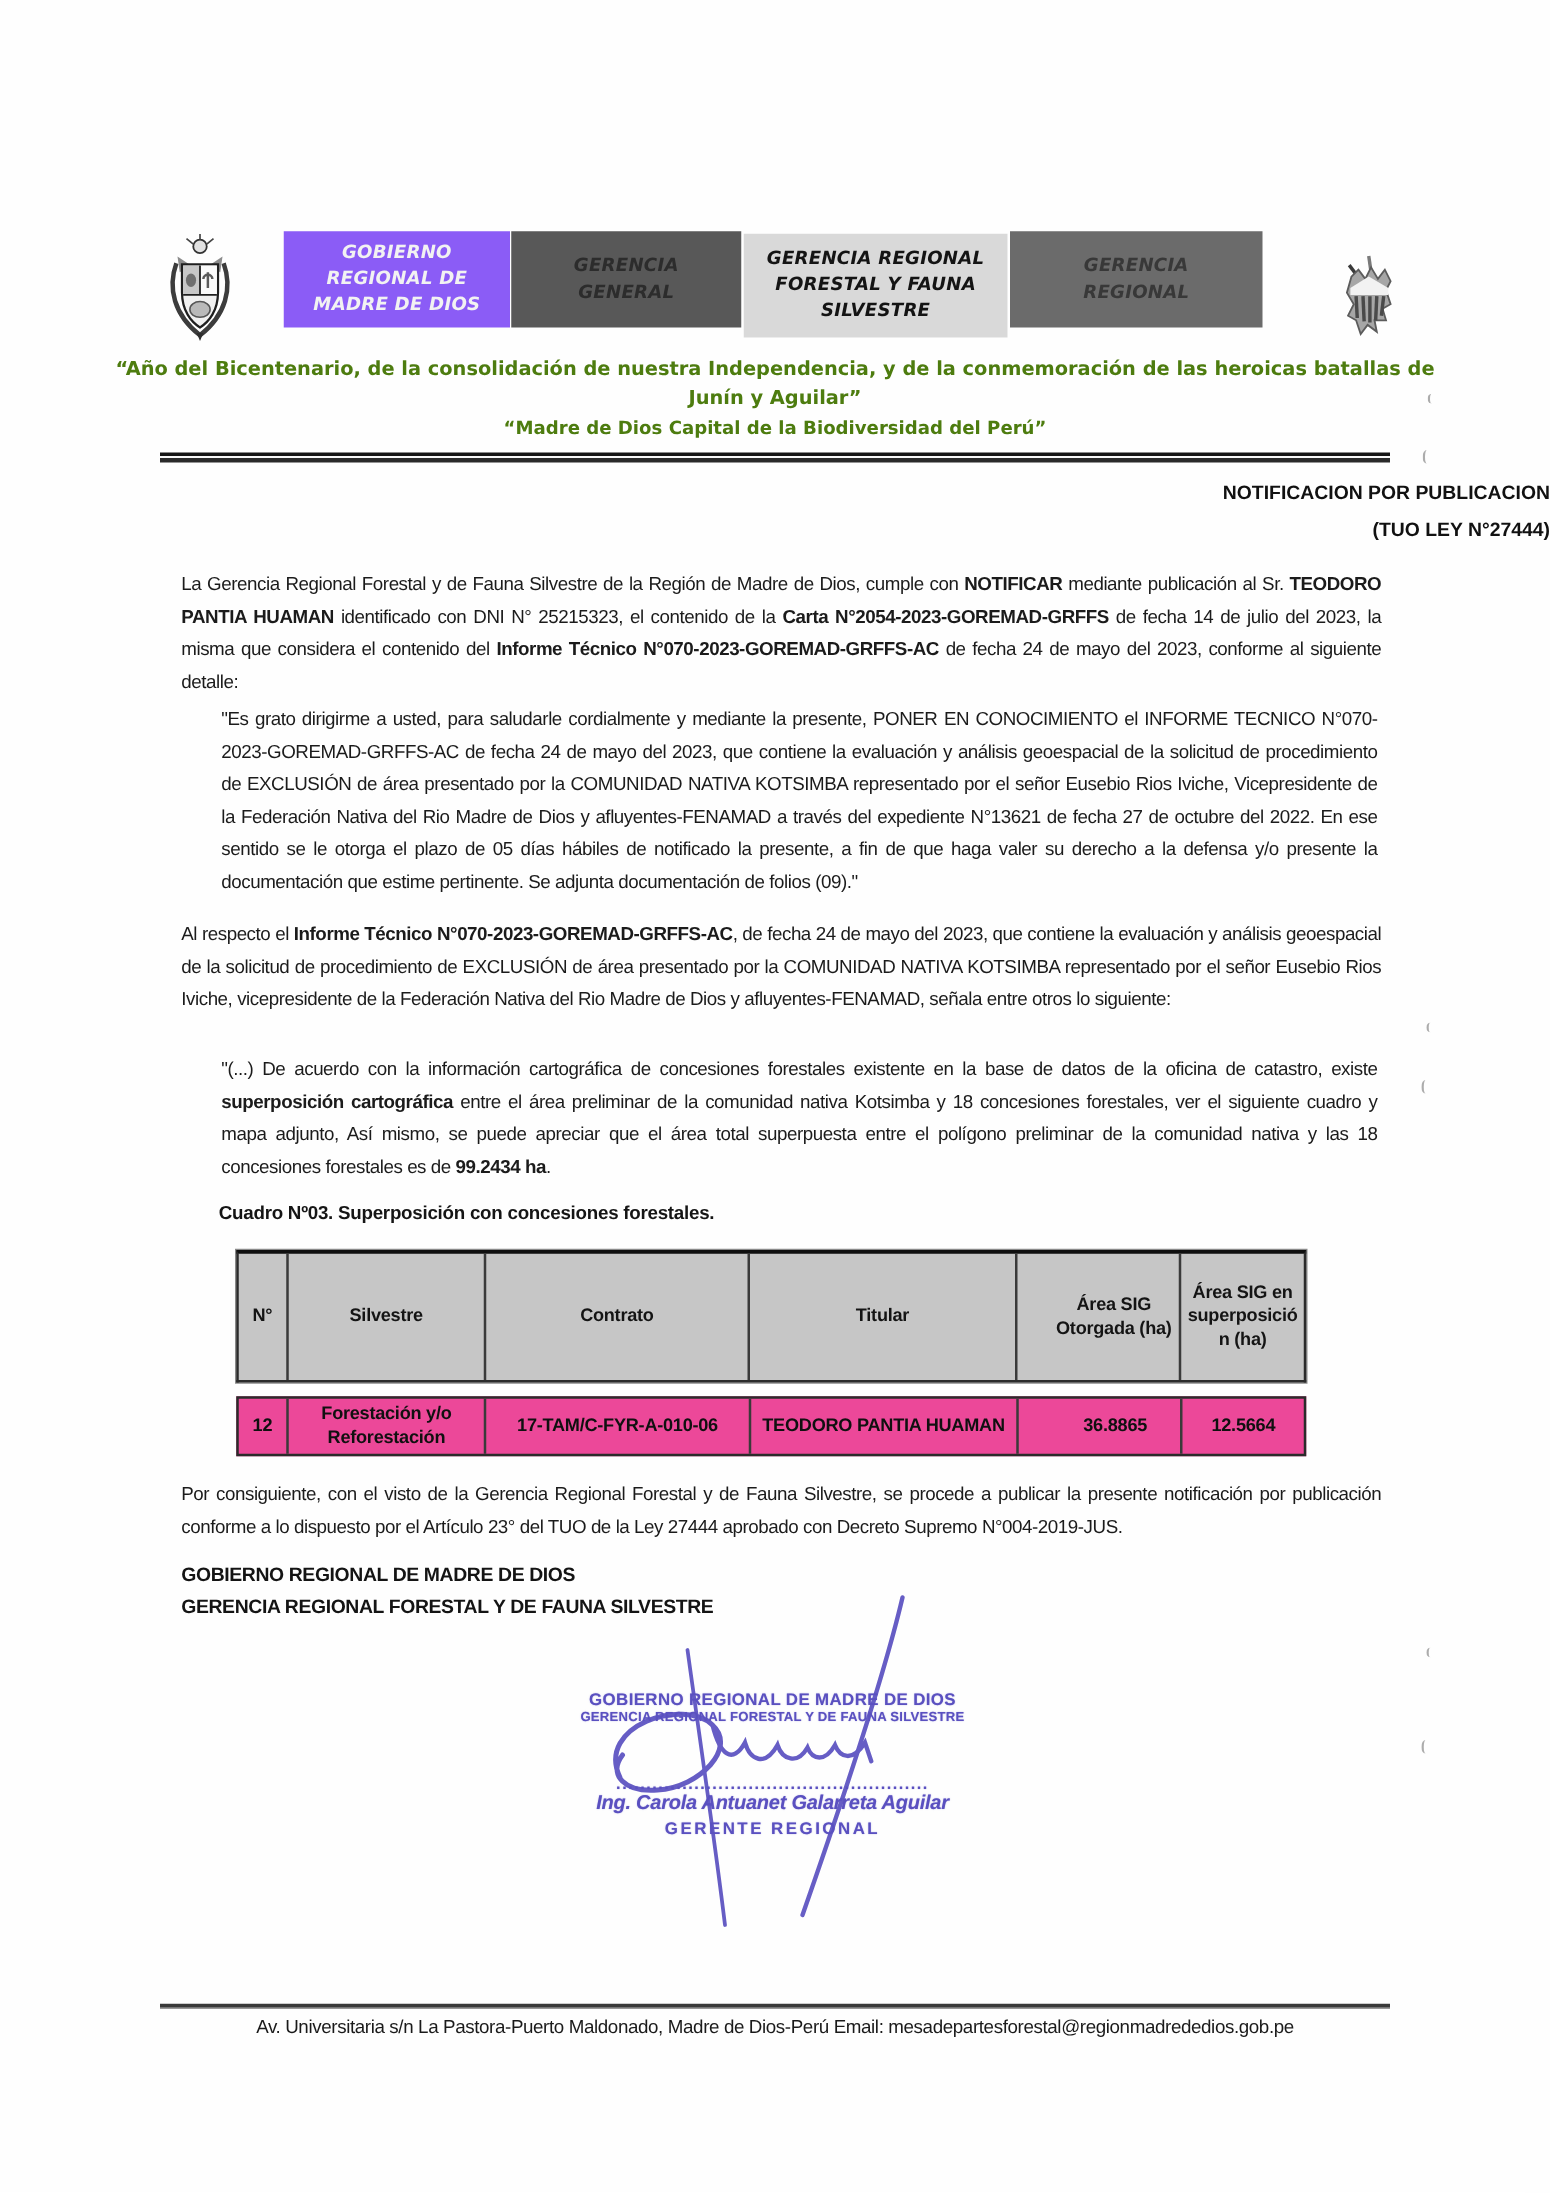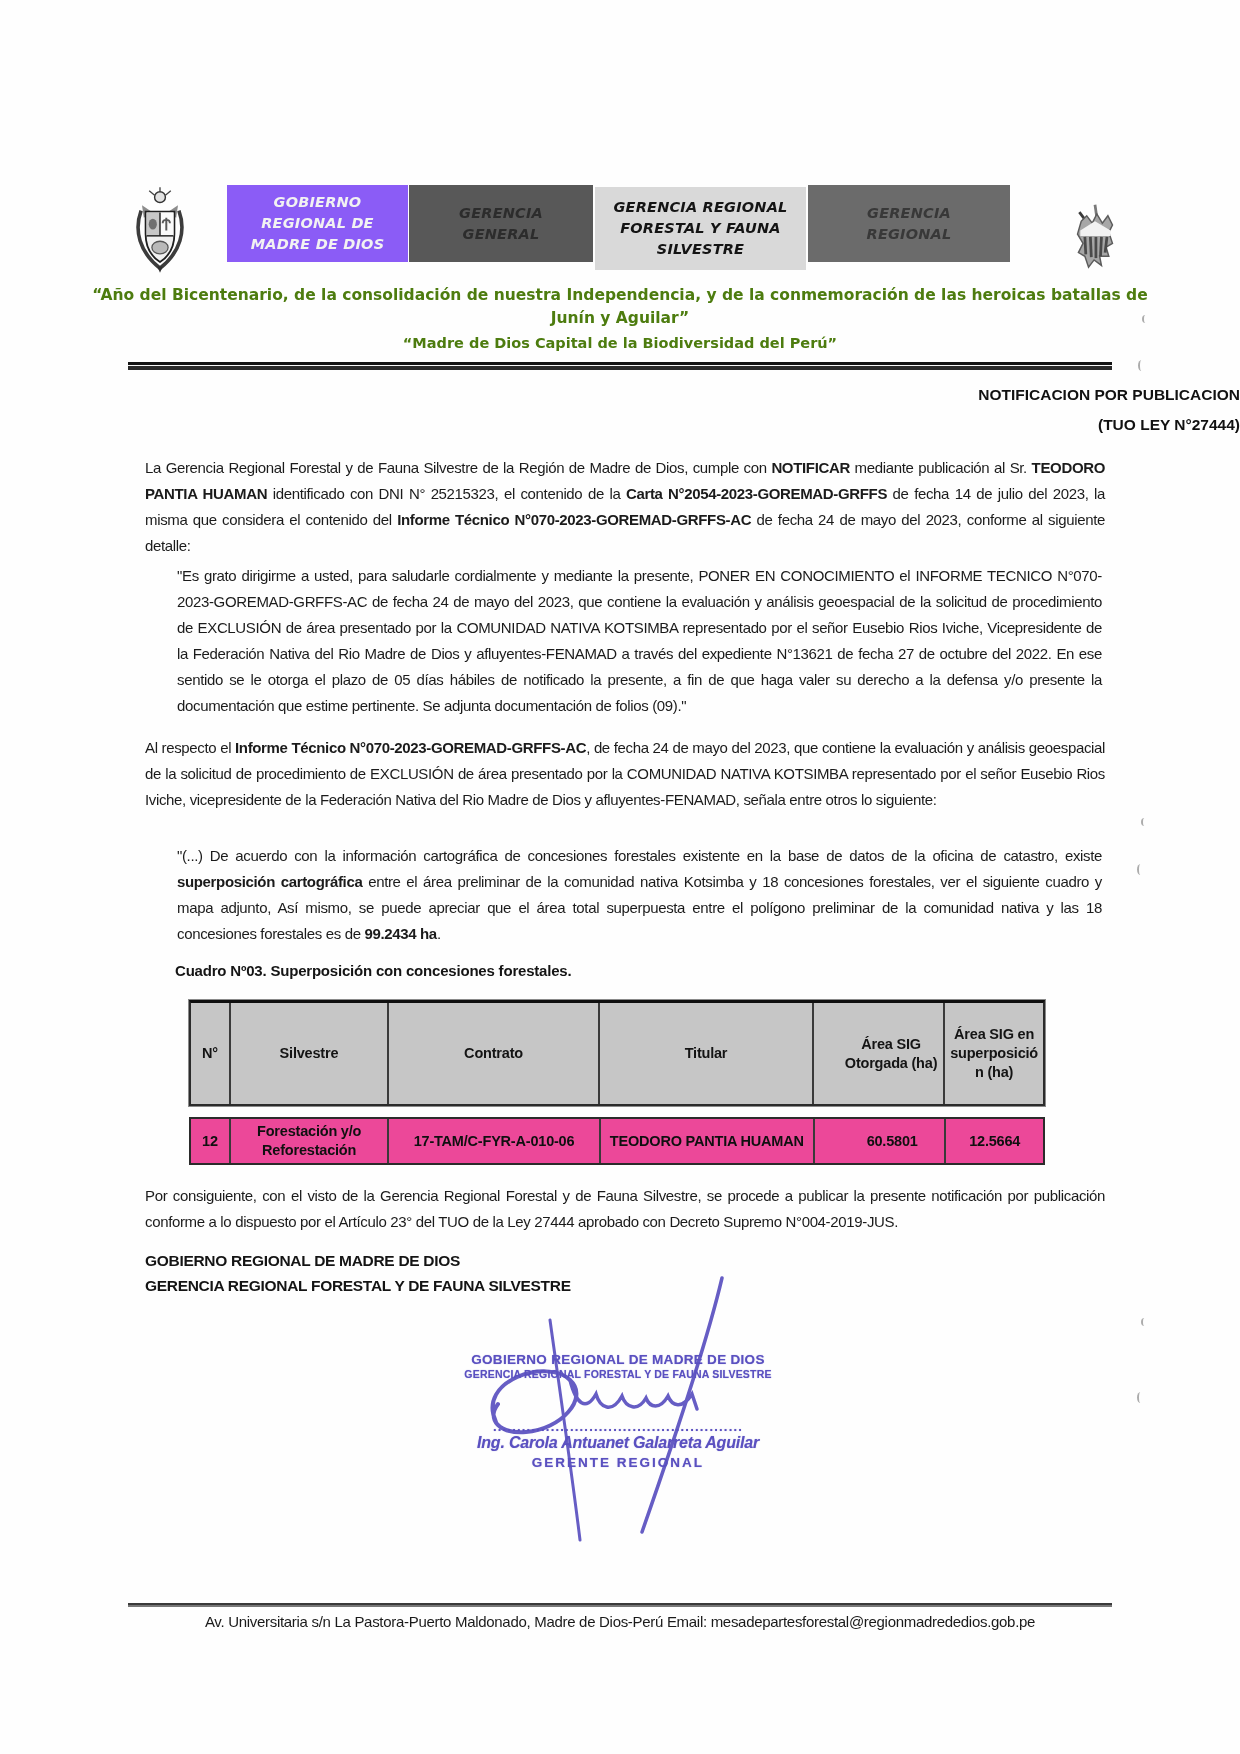--- a/index.html
+++ b/index.html
@@ -183,21 +183,21 @@
 superposició
 n (ha)</div>
   </div>
 
   <div class="tbl row">
     <div class="cell c1">12</div>
     <div class="cell c2">Forestación y/o
 Reforestación</div>
     <div class="cell c3">17-TAM/C-FYR-A-010-06</div>
     <div class="cell c4">TEODORO PANTIA HUAMAN</div>
-    <div class="cell c5">60.5801</div>
+    <div class="cell c5">36.8865</div>
     <div class="cell c6">12.5664</div>
   </div>
 
   <p class="para" id="p5"><span>Por consiguiente, con el visto de la Gerencia Regional Forestal y de Fauna Silvestre, se procede a publicar la presente notificación por publicación conforme a lo dispuesto por el Artículo 23° del TUO de la Ley 27444 aprobado con Decreto Supremo N°004-2019-JUS.</span></p>
 
   <div class="signoff">
     <div>GOBIERNO REGIONAL DE MADRE DE DIOS</div>
     <div>GERENCIA REGIONAL FORESTAL Y DE FAUNA SILVESTRE</div>
   </div>
 

